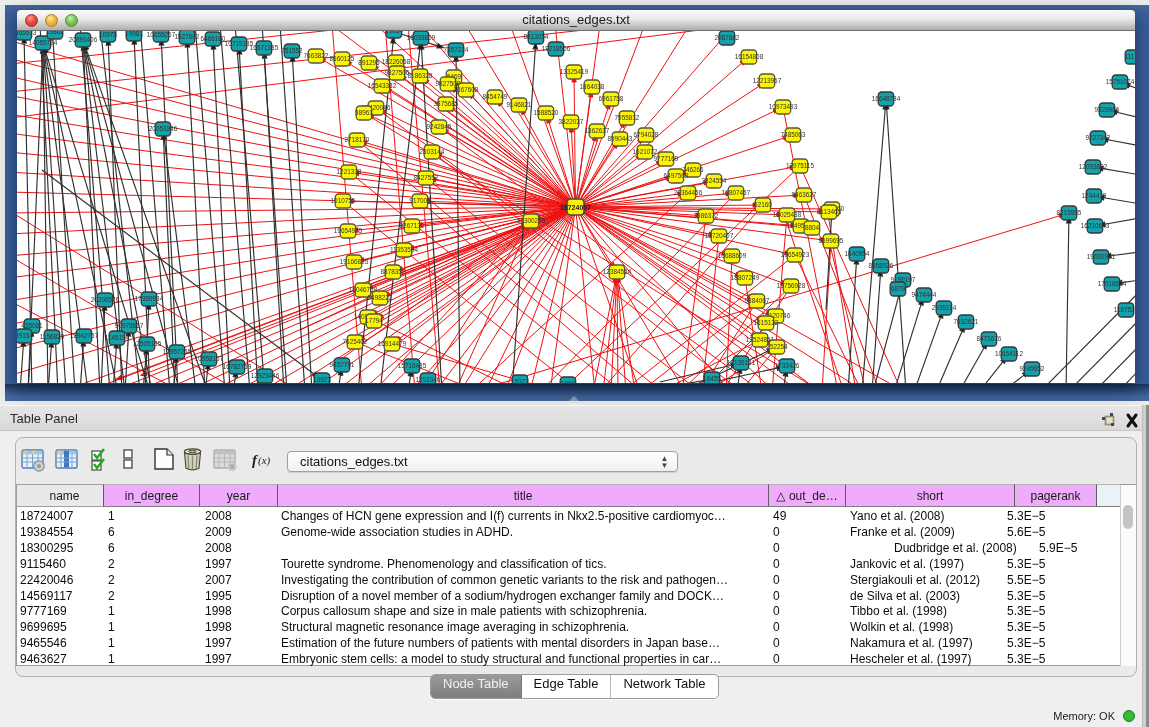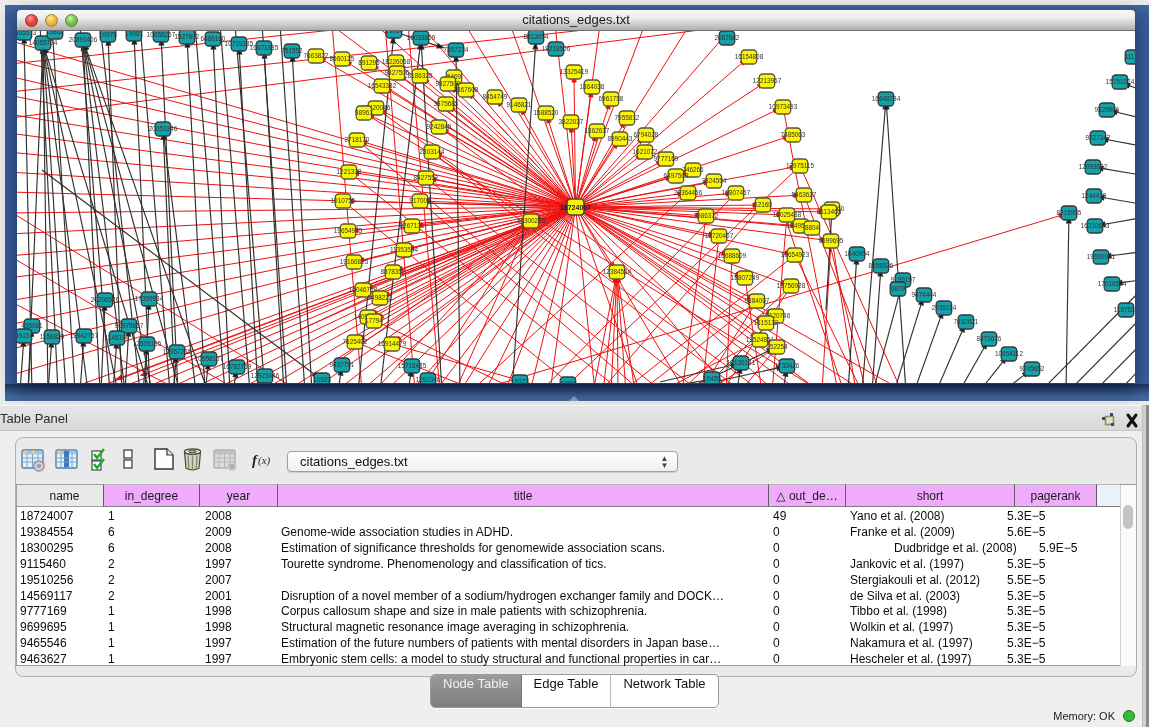--- a/index.html
+++ b/index.html
@@ -14,21 +14,21 @@
  border-bottom:1px solid #6f6f6f;border-radius:4px 4px 0 0;
  text-align:center;font-size:13px;color:#1a1a1a;line-height:20px;font-weight:normal}
 .tl{position:absolute;top:4px;width:13px;height:13px;border-radius:50%}
 .tl.r{left:8px;background:radial-gradient(circle at 40% 30%,#ff9a90 0%,#e8493f 45%,#c33530 100%);border:1px solid #a52a24}
 .tl.y{left:28px;background:radial-gradient(circle at 40% 30%,#ffe9a8 0%,#f0b73e 45%,#d99b27 100%);border:1px solid #ad7c1e}
 .tl.g{left:48px;background:radial-gradient(circle at 40% 30%,#c8f0b0 0%,#7cc558 45%,#58a535 100%);border:1px solid #4a8a2a}
 .divarrow{position:absolute;left:569px;top:396px;width:0;height:0;
  border-left:5px solid transparent;border-right:5px solid transparent;border-bottom:5px solid #8a93a5}
 .tphead{position:absolute;left:0;top:405px;width:1149px;height:26px;
  background:linear-gradient(180deg,#e6e6e6,#d9d9d9);border-top:1px solid #f5f5f5;border-bottom:1px solid #c4c4c4;
- font-size:13px;color:#2a2a2a;line-height:25px;}
+ font-size:13px;color:#2a2a2a;line-height:25px;padding-left:10px}
 .tpbody{position:absolute;left:0;top:431px;width:1149px;height:296px;background:#efefef}
 .panel{position:absolute;left:15px;top:437px;width:1122px;height:240px;
  background:#eaeaea;border:1px solid #b0b0b0;border-radius:8px}
 .tbicons{position:absolute;left:20px;top:448px}
 .dd{position:absolute;left:287px;top:451px;width:391px;height:21px;border:1px solid #a0a0a0;
  border-radius:4px;background:linear-gradient(180deg,#ffffff,#f0f0f0);
  font-size:13px;color:#111;line-height:19px;padding-left:12px;
  box-shadow:0 1px 1px rgba(0,0,0,.12)}
 .dd:after{content:"";position:absolute;right:9px;top:4px;width:7px;height:13px;
  background:
@@ -36,21 +36,21 @@
   linear-gradient(#555,#555);background-size:0}
 .step{position:absolute;right:8px;top:3px;width:9px;height:15px;font-size:8px;color:#444;line-height:7px;text-align:center}
 .tablewrap{position:absolute;left:16px;top:484px;width:1120px;height:182px;background:#fff;border:1px solid #9a9a9a}
 .th{position:absolute;top:484px;height:23px;background:#f0abfc;
  border-top:1px solid #b5b5b5;border-bottom:1px solid #7f7f7f;border-left:1px solid #5e5e5e;
  font-size:12px;color:#1a1a1a;text-align:center;line-height:22px;overflow:hidden}
 .trow{position:absolute;left:0;width:1136px;height:15.9px;font-size:12px;color:#0c0c0c}
 .c{position:absolute;top:1px;white-space:nowrap;overflow:hidden}
 .sb{position:absolute;left:1120px;top:485px;width:16px;height:181px;background:#fbfbfb;border-left:1px solid #cfcfcf}
 .sbthumb{position:absolute;left:1123px;top:505px;width:10px;height:24px;background:#c4c4c4;border-radius:5px}
-.tabs{position:absolute;left:430px;top:674px;height:34px;display:flex;border:1px solid #9b9b9b;border-radius:5px;overflow:hidden;background:#fff;font-size:13px;line-height:18px;box-shadow:0 1px 0 rgba(255,255,255,.7)}
+.tabs{position:absolute;left:430px;top:674px;height:25px;display:flex;border:1px solid #9b9b9b;border-radius:5px;overflow:hidden;background:#fff;font-size:13px;line-height:18px;box-shadow:0 1px 0 rgba(255,255,255,.7)}
 .tab{padding:0 12px;color:#111;border-right:1px solid #b9b9b9}
 .tab.sel{background:linear-gradient(180deg,#9a9a9a,#7e7e7e);color:#f2f2f2;border-right:1px solid #777}
 .tab:last-child{border-right:none}
 .mem{position:absolute;right:34px;top:710px;font-size:11px;color:#1a1a1a}
 .memdot{position:absolute;right:14px;top:710px;width:12px;height:12px;border-radius:50%;
  background:#35bb35;border:1.5px solid #1e7a1e}
 .rstrip{position:absolute;right:0;top:405px;width:7px;height:322px;background:#cfcfcf;border-left:1px solid #bdbdbd}
 .rstrip2{position:absolute;right:0;top:405px;width:3px;height:322px;background:#8a8a8a}
 </style></head><body>
 <div class="desktop"></div>
@@ -860,84 +860,85 @@
 <div class="th" style="left:199px;width:78px">year</div>
 <div class="th" style="left:277px;width:491px">title</div>
 <div class="th" style="left:768px;width:77px">△ out_de…</div>
 <div class="th" style="left:845px;width:169px">short</div>
 <div class="th" style="left:1014px;width:82px">pagerank</div>
 <div class="th" style="left:1096px;width:24px;background:#eaf1f7"></div>
 <div class="trow" style="top:508.0px">
     <span class="c" style="left:20px">18724007</span>
     <span class="c" style="left:108px">1</span>
     <span class="c" style="left:205px">2008</span>
+    <span class="c" style="left:281px">Changes of HCN gene expression and I(f) currents in Nkx2.5-positive cardiomyoc…</span>
     <span class="c" style="left:773px">49</span>
     <span class="c" style="left:850px">Yano et al. (2008)</span>
     <span class="c" style="left:1007px">5.3E−5</span>
   </div>
 <div class="trow" style="top:523.9px">
     <span class="c" style="left:20px">19384554</span>
     <span class="c" style="left:108px">6</span>
     <span class="c" style="left:205px">2009</span>
     <span class="c" style="left:281px">Genome-wide association studies in ADHD.</span>
     <span class="c" style="left:773px">0</span>
     <span class="c" style="left:850px">Franke et al. (2009)</span>
     <span class="c" style="left:1007px">5.6E−5</span>
   </div>
 <div class="trow" style="top:539.8px">
     <span class="c" style="left:20px">18300295</span>
     <span class="c" style="left:108px">6</span>
     <span class="c" style="left:205px">2008</span>
-    <span class="c" style="left:281px">Estimation of significance thresholds for genomewide association scans.</span>
     <span class="c" style="left:773px">0</span>
     <span class="c" style="left:894px">Dudbridge et al. (2008)</span>
     <span class="c" style="left:1039px">5.9E−5</span>
   </div>
 <div class="trow" style="top:555.7px">
     <span class="c" style="left:20px">9115460</span>
     <span class="c" style="left:108px">2</span>
     <span class="c" style="left:205px">1997</span>
     <span class="c" style="left:281px">Tourette syndrome. Phenomenology and classification of tics.</span>
     <span class="c" style="left:773px">0</span>
     <span class="c" style="left:850px">Jankovic et al. (1997)</span>
     <span class="c" style="left:1007px">5.3E−5</span>
   </div>
 <div class="trow" style="top:571.6px">
-    <span class="c" style="left:20px">19510256</span>
+    <span class="c" style="left:20px">22420046</span>
     <span class="c" style="left:108px">2</span>
     <span class="c" style="left:205px">2007</span>
+    <span class="c" style="left:281px">Investigating the contribution of common genetic variants to the risk and pathogen…</span>
     <span class="c" style="left:773px">0</span>
     <span class="c" style="left:850px">Stergiakouli et al. (2012)</span>
     <span class="c" style="left:1007px">5.5E−5</span>
   </div>
 <div class="trow" style="top:587.5px">
     <span class="c" style="left:20px">14569117</span>
     <span class="c" style="left:108px">2</span>
-    <span class="c" style="left:205px">2001</span>
+    <span class="c" style="left:205px">1995</span>
     <span class="c" style="left:281px">Disruption of a novel member of a sodium/hydrogen exchanger family and DOCK…</span>
     <span class="c" style="left:773px">0</span>
     <span class="c" style="left:850px">de Silva et al. (2003)</span>
     <span class="c" style="left:1007px">5.3E−5</span>
   </div>
 <div class="trow" style="top:603.4px">
     <span class="c" style="left:20px">9777169</span>
     <span class="c" style="left:108px">1</span>
     <span class="c" style="left:205px">1998</span>
     <span class="c" style="left:281px">Corpus callosum shape and size in male patients with schizophrenia.</span>
     <span class="c" style="left:773px">0</span>
     <span class="c" style="left:850px">Tibbo et al. (1998)</span>
     <span class="c" style="left:1007px">5.3E−5</span>
   </div>
 <div class="trow" style="top:619.3px">
     <span class="c" style="left:20px">9699695</span>
     <span class="c" style="left:108px">1</span>
     <span class="c" style="left:205px">1998</span>
     <span class="c" style="left:281px">Structural magnetic resonance image averaging in schizophrenia.</span>
     <span class="c" style="left:773px">0</span>
-    <span class="c" style="left:850px">Wolkin et al. (1997)</span>
+    <span class="c" style="left:850px">Wolkin et al. (1998)</span>
     <span class="c" style="left:1007px">5.3E−5</span>
   </div>
 <div class="trow" style="top:635.2px">
     <span class="c" style="left:20px">9465546</span>
     <span class="c" style="left:108px">1</span>
     <span class="c" style="left:205px">1997</span>
     <span class="c" style="left:281px">Estimation of the future numbers of patients with mental disorders in Japan base…</span>
     <span class="c" style="left:773px">0</span>
     <span class="c" style="left:850px">Nakamura et al. (1997)</span>
     <span class="c" style="left:1007px">5.3E−5</span>

